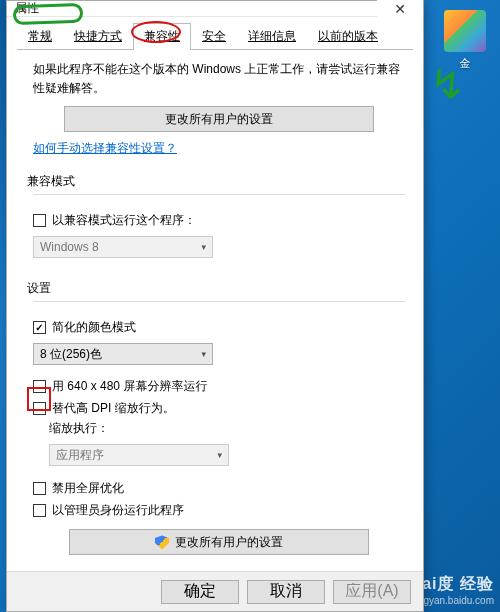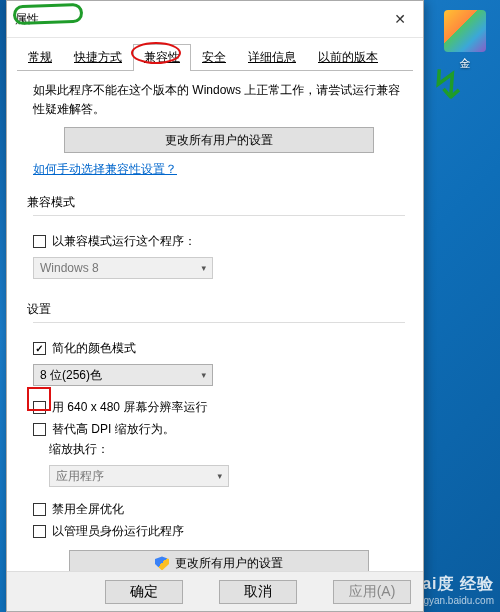--- a/index.html
+++ b/index.html
@@ -49,21 +49,21 @@
       top: 0; left: 6px;
       width: 418px;
       height: 612px;
       background: #fff;
       border: 1px solid #aaa;
       box-shadow: 2px 2px 10px rgba(0,0,0,.3);
       display: flex;
       flex-direction: column;
     }
     .titlebar {
-      height: 37px;
+      height: 16px;
       display: flex;
       align-items: center;
       padding: 0 0 0 8px;
       border-bottom: 1px solid #e6e6e6;
     }
     .titlebar .title-text { flex:1; font-size: 12px; color:#000; }
     .title-scribble {
       position:absolute; top:3px; left:6px;
       width:70px; height:20px;
       border:3px solid #1f9c2a;
@@ -177,21 +177,21 @@
     .button-bar {
       height:40px;
       background:#f0f0f0;
       border-top:1px solid #ddd;
       display:flex; align-items:center; justify-content:flex-end;
       gap:8px; padding:0 12px;
     }
     .dlg-btn {
       min-width:78px; height:24px;
       background:#e1e1e1; border:1px solid #adadad;
-      font-size:14px; cursor:default;margin-left:28px;
+      font-size:16px; cursor:default;
     }
     .dlg-btn.disabled { color:#888; }
   </style>
 </head>
 <body>
 
 <div class="desktop-icon">
   <div class="icon-box"></div>
   <div class="label">金</div>
 </div>

